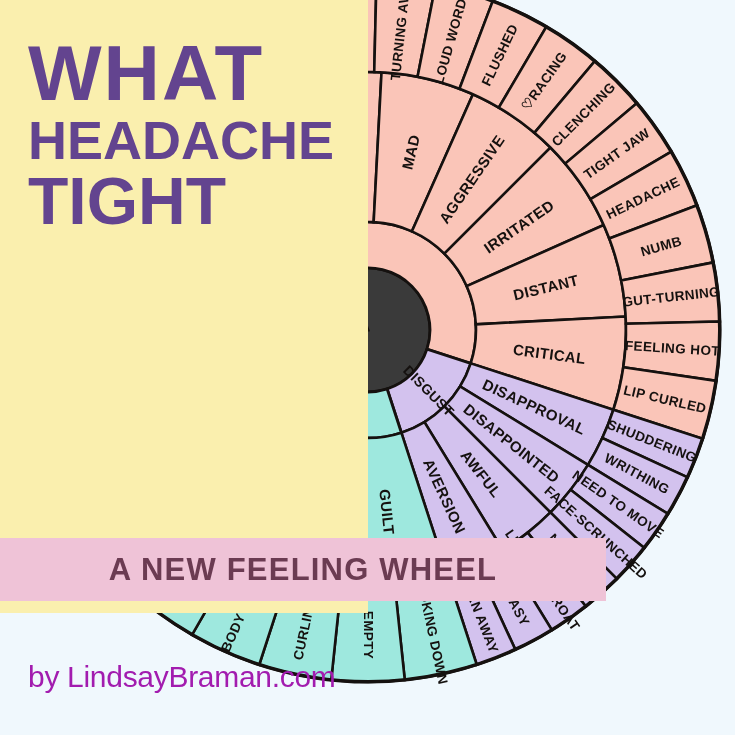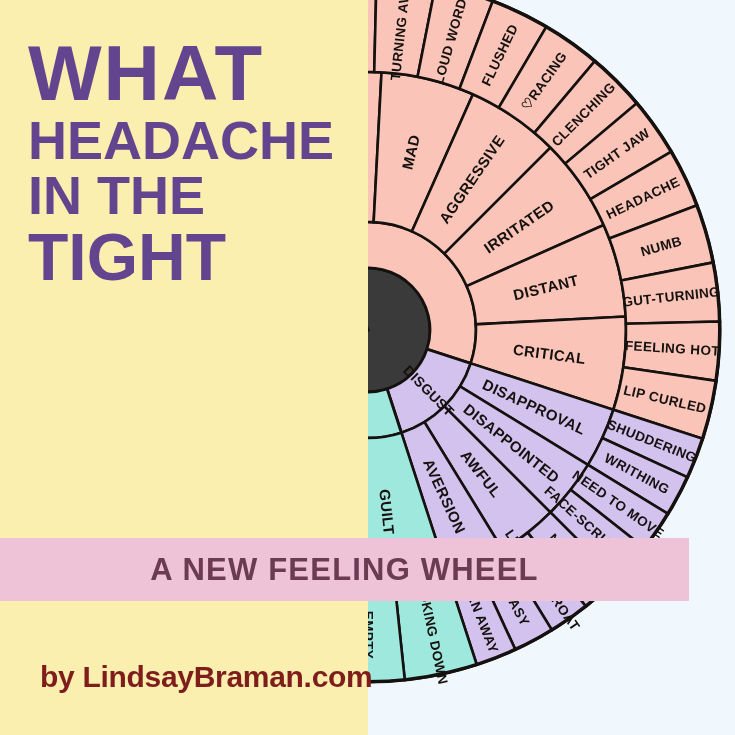--- a/index.html
+++ b/index.html
@@ -17,21 +17,21 @@
     position:absolute;
     left:0px;top:0px;
     width:735px;height:735px;
     z-index:1;
   }
   .wheel-svg{display:block;}
 
   
   .left-panel{
     position:absolute;left:0;top:0;
-    width:368px;height:735px;
+    width:368px;height:613px;
     background:#FAEFAE;
     z-index:3;
   }
   .title-block{
     position:absolute;
     left:28px;top:38px;
     width:322px;
   }
   .title-line{
     color:#63448F;
@@ -44,34 +44,34 @@
     transform-origin:left center;
   }
   .t1{font-size:78px;letter-spacing:2px;}
   .t2{font-size:54px;letter-spacing:0px;}
   .t3{font-size:54px;letter-spacing:0px;}
   .t4{font-size:54px;letter-spacing:0px;}
   .t5{font-size:66px;letter-spacing:0px;}
 
   .byline{
     position:absolute;
-    left:40px;top:660px;
+    left:28px;top:660px;
     font-size:30px;
-    color:#7f1d1d;
-    font-family:"Liberation Sans",sans-serif;
-    font-weight:bold;
+    color:#a21caf;
+    font-family:"Liberation Sans",sans-serif;
+    font-weight:normal;
     letter-spacing:-0.3px;
     white-space:nowrap;
   }
 
   
   .banner{
     position:absolute;
     left:0;top:538px;
-    width:689px;height:63px;
+    width:606px;height:63px;
     background:#EFC3D7;
     z-index:5;
     display:flex;align-items:center;justify-content:center;
   }
   .banner-text{
     color:#6B3B52;
     font-family:"Liberation Sans",sans-serif;
     font-weight:bold;
     font-size:31px;
     letter-spacing:1.2px;
@@ -190,21 +190,20 @@
           <text x="77.92776252997817" y="424.25018328435897" class="seg-label" font-size="13.5" text-anchor="middle" dominant-baseline="central" transform="rotate(342 77.92776252997817 424.25018328435897)">HEAVINESS</text>
         </g>
         <defs></defs>
       </svg>
   </div>
 
   <div class="left-panel">
     <div class="title-block">
       <div class="title-line t1">WHAT</div>
       <div class="title-line t2">HEADACHE</div>
-      <div class="title-line t4">IN THE</div>
       <div class="title-line t5">TIGHT</div>
     </div>
     <div class="byline">by LindsayBraman.com</div>
   </div>
 
   <div class="banner">
     <div class="banner-text">A NEW FEELING WHEEL</div>
   </div>
 
 </div>

